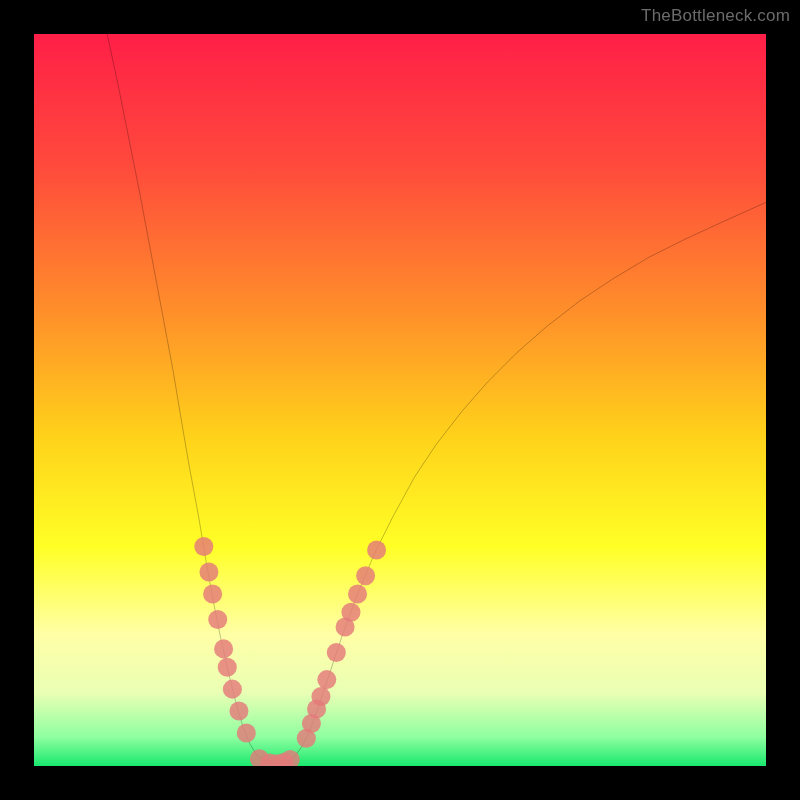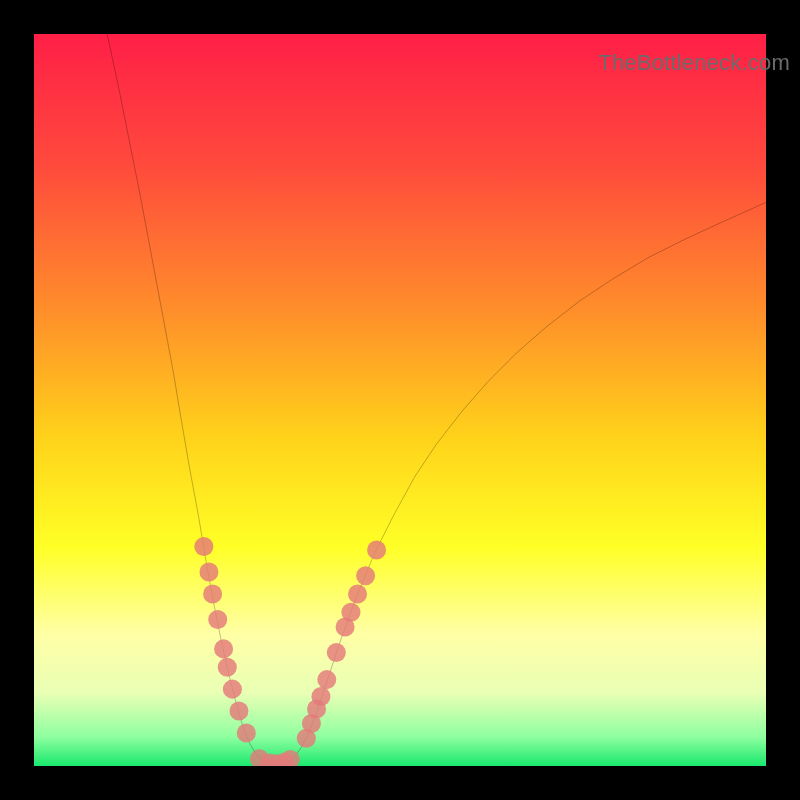--- a/index.html
+++ b/index.html
@@ -27,24 +27,23 @@
   }
   .gradient {
     position: absolute;
     inset: 0;
   }
   .watermark {
     position: absolute;
     top: 6px;
     right: 10px;
     color: #6b6b6b;
-    font-size: 22px;
+    font-size: 17px;
     letter-spacing: 0.2px;
     font-weight: 400;
-    margin-top: 44px;
   }
   svg.curve {
     position: absolute;
     inset: 0;
   }
   .dot {
     fill: #e47a7a;
     fill-opacity: 0.82;
     stroke: none;
   }

